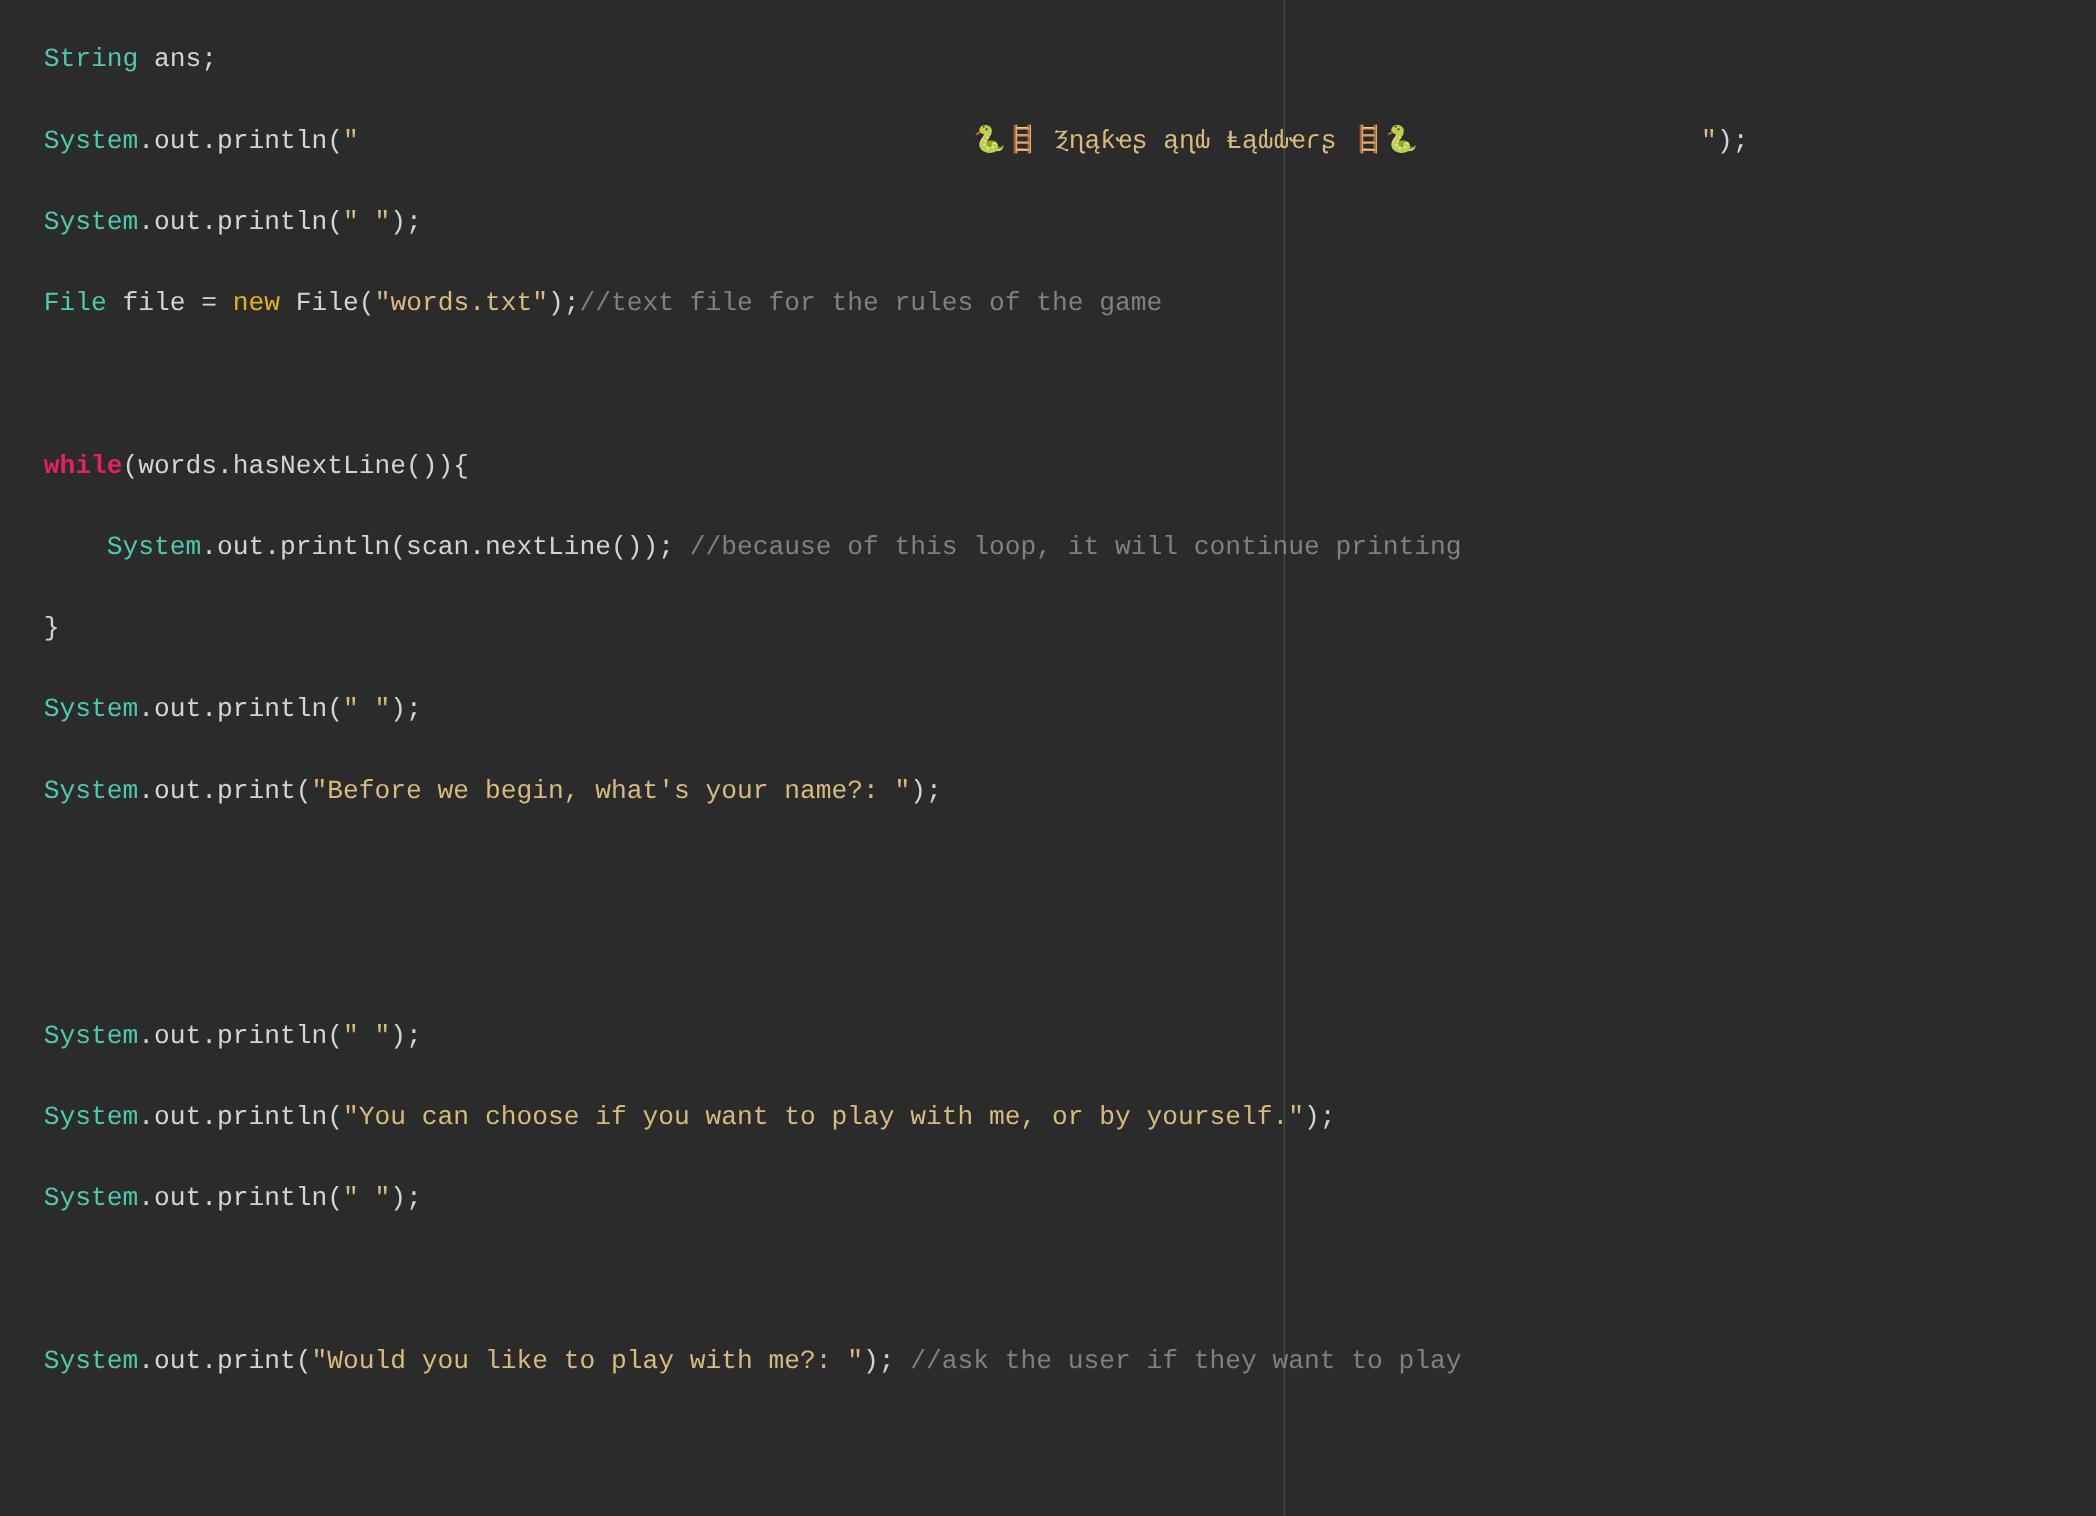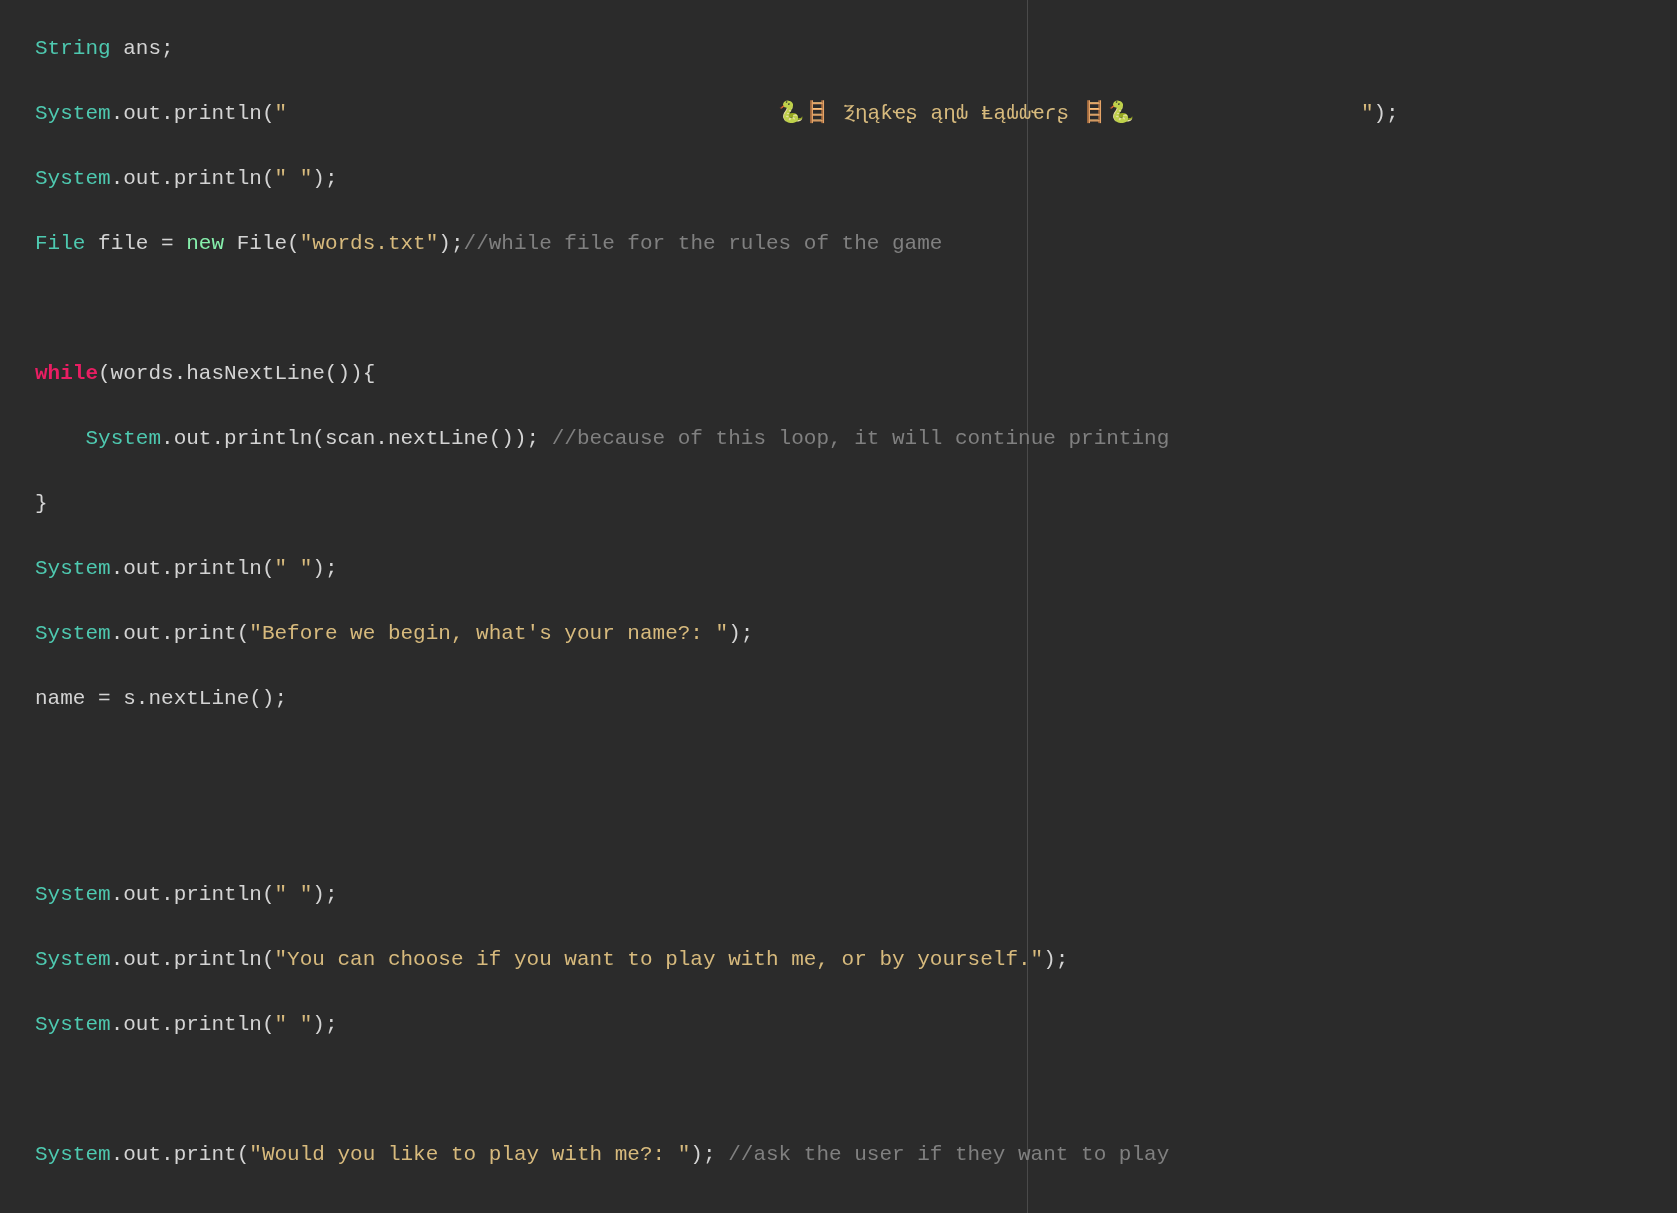--- a/index.html
+++ b/index.html
@@ -31,43 +31,42 @@
       width: 1px;
       background-color: #4a4a4a;
       height: 1213px;
       z-index: 1;
     }
     .line {
       position: relative;
       z-index: 2;
     }
     .type { color: #4ec9b0; font-family: Liberation Mono, monospace; }
-    .keyword-new { color: #86efac; }
+    .keyword-new { color: #eab308; }
     .keyword-ctrl { color: #e91e63; font-weight: bold; }
     .obj { color: #4ec9b0; }
     .string { color: #d7ba7d; }
     .comment { color: #808080; }
   </style>
 </head>
 <body>
 
 <div class="ruler"></div>
 
 <div class="editor">
 <div class="line"><span class="type">String</span><span> ans;</span></div>
 <div class="line"><span class="obj">System</span><span>.</span><span>out</span><span>.</span><span>println</span><span>(</span><span class="string">"                                       🐍🪜 Ⲝɳąƙҽʂ ąɳԃ Ⱡąԃԃҽɾʂ 🪜🐍                  "</span><span>);</span></div>
 <div class="line"><span class="obj">System</span><span>.</span><span>out</span><span>.</span><span>println</span><span>(</span><span class="string">" "</span><span>);</span></div>
-<div class="line"><span class="type">File</span><span> file </span><span>=</span><span class="keyword-new"> new </span><span>File</span><span>(</span><span class="string">"words.txt"</span><span>);</span><span class="comment">//while file for the rules of the game</span></div>
+<div class="line"><span class="type">File</span><span> file </span><span>=</span><span class="keyword-new"> new </span><span>File</span><span>(</span><span class="string">"words.txt"</span><span>);</span><span class="comment">//text file for the rules of the game</span></div>
 <div class="line">&nbsp;</div>
 <div class="line"><span class="keyword-ctrl">while</span><span>(words.hasNextLine()){</span></div>
 <div class="line">    <span class="obj">System</span><span>.</span><span>out</span><span>.</span><span>println</span><span>(scan.nextLine()); </span><span class="comment">//because of this loop, it will continue printing </span></div>
 <div class="line"><span>}</span></div>
 <div class="line"><span class="obj">System</span><span>.</span><span>out</span><span>.</span><span>println</span><span>(</span><span class="string">" "</span><span>);</span></div>
 <div class="line"><span class="obj">System</span><span>.</span><span>out</span><span>.</span><span>print</span><span>(</span><span class="string">"Before we begin, what's your name?: "</span><span>);</span></div>
-<div class="line"><span>name </span><span>=</span><span> s.nextLine();</span></div>
 <div class="line">&nbsp;</div>
 <div class="line">&nbsp;</div>
 <div class="line"><span class="obj">System</span><span>.</span><span>out</span><span>.</span><span>println</span><span>(</span><span class="string">" "</span><span>);</span></div>
 <div class="line"><span class="obj">System</span><span>.</span><span>out</span><span>.</span><span>println</span><span>(</span><span class="string">"You can choose if you want to play with me, or by yourself."</span><span>);</span></div>
 <div class="line"><span class="obj">System</span><span>.</span><span>out</span><span>.</span><span>println</span><span>(</span><span class="string">" "</span><span>);</span></div>
 <div class="line">&nbsp;</div>
 <div class="line"><span class="obj">System</span><span>.</span><span>out</span><span>.</span><span>print</span><span>(</span><span class="string">"Would you like to play with me?: "</span><span>); </span><span class="comment">//ask the user if they want to play </span></div>
 
 
 

